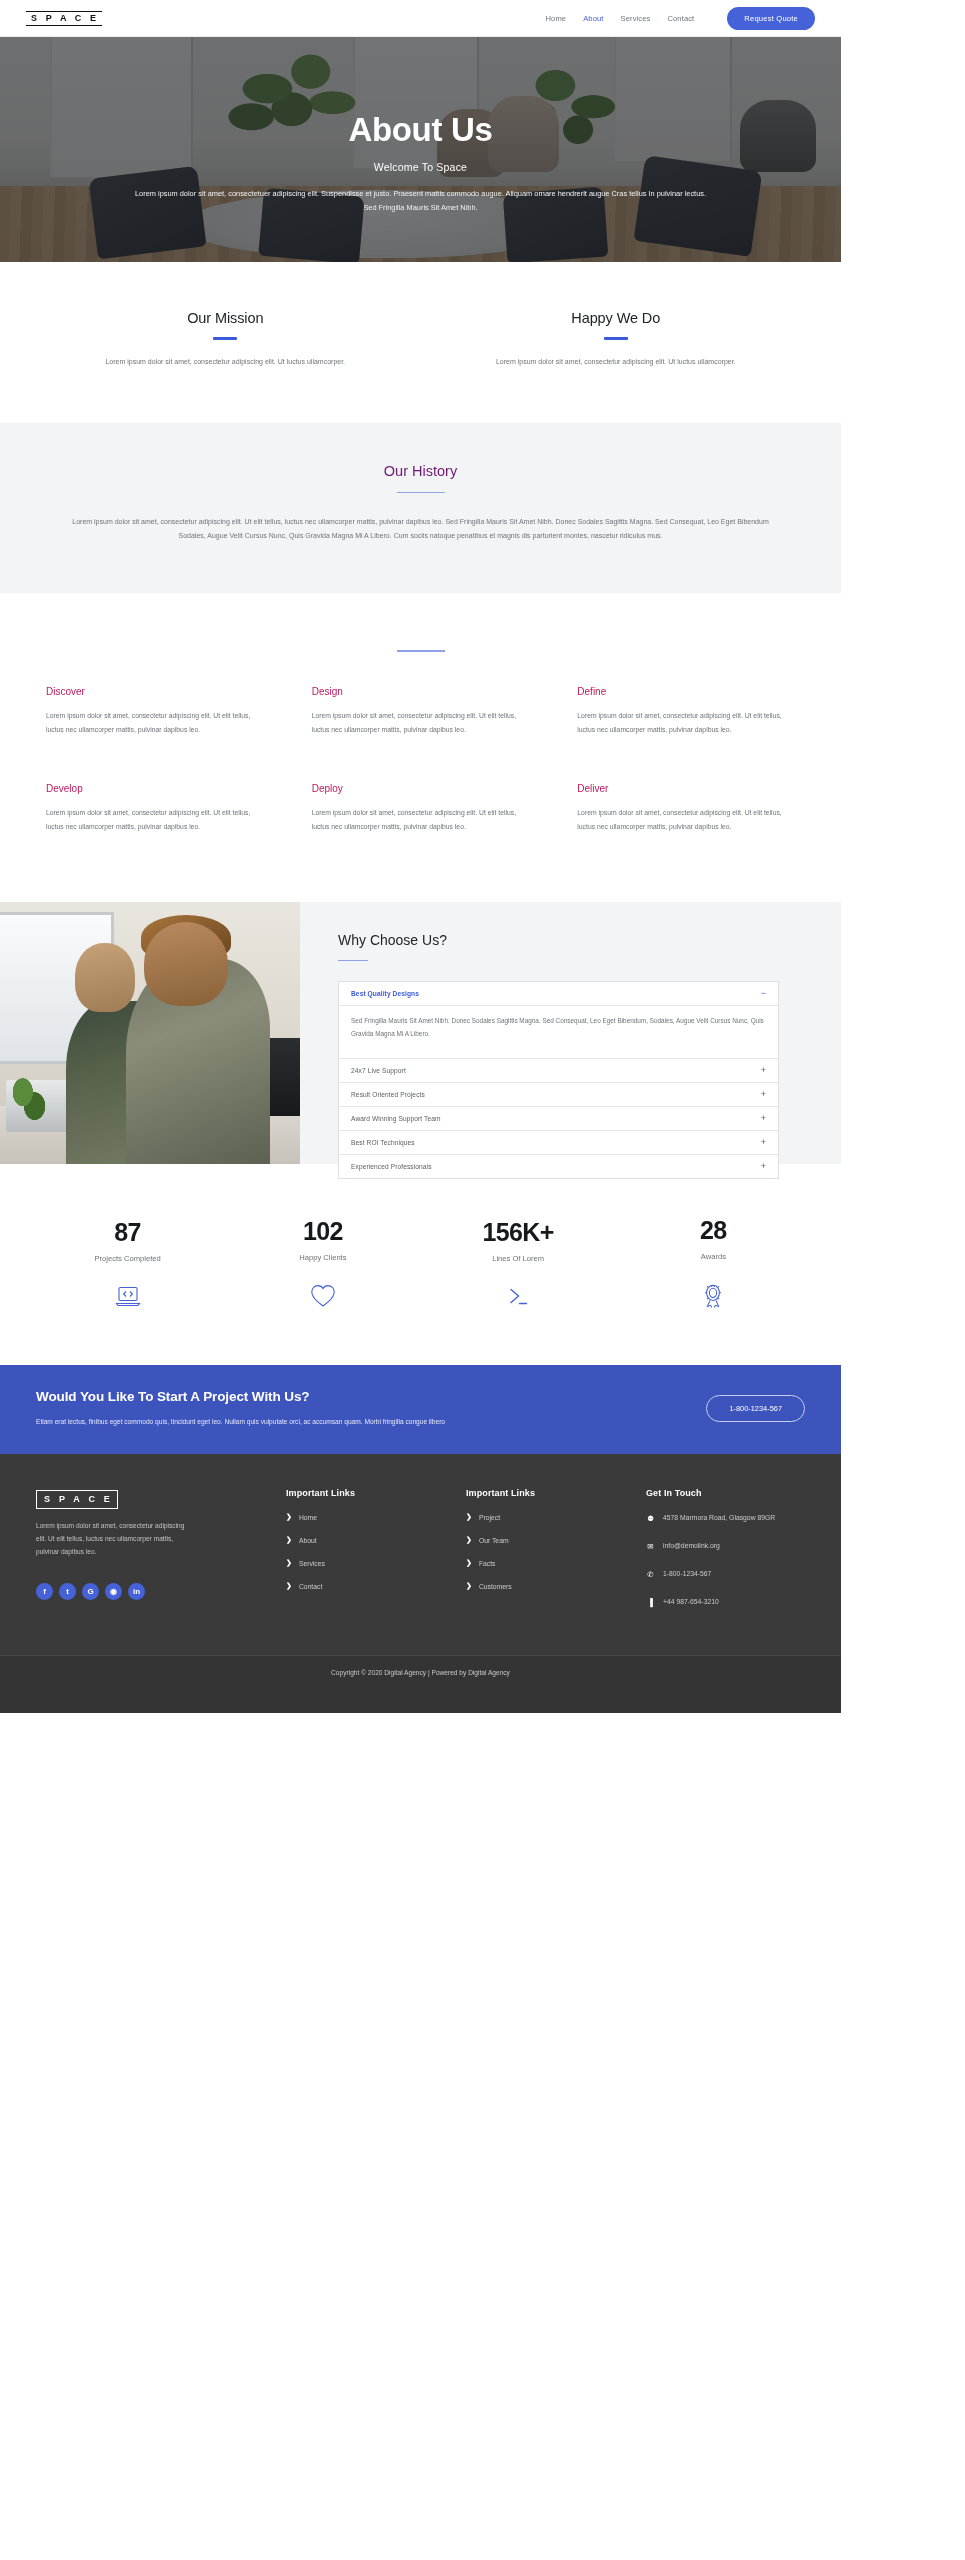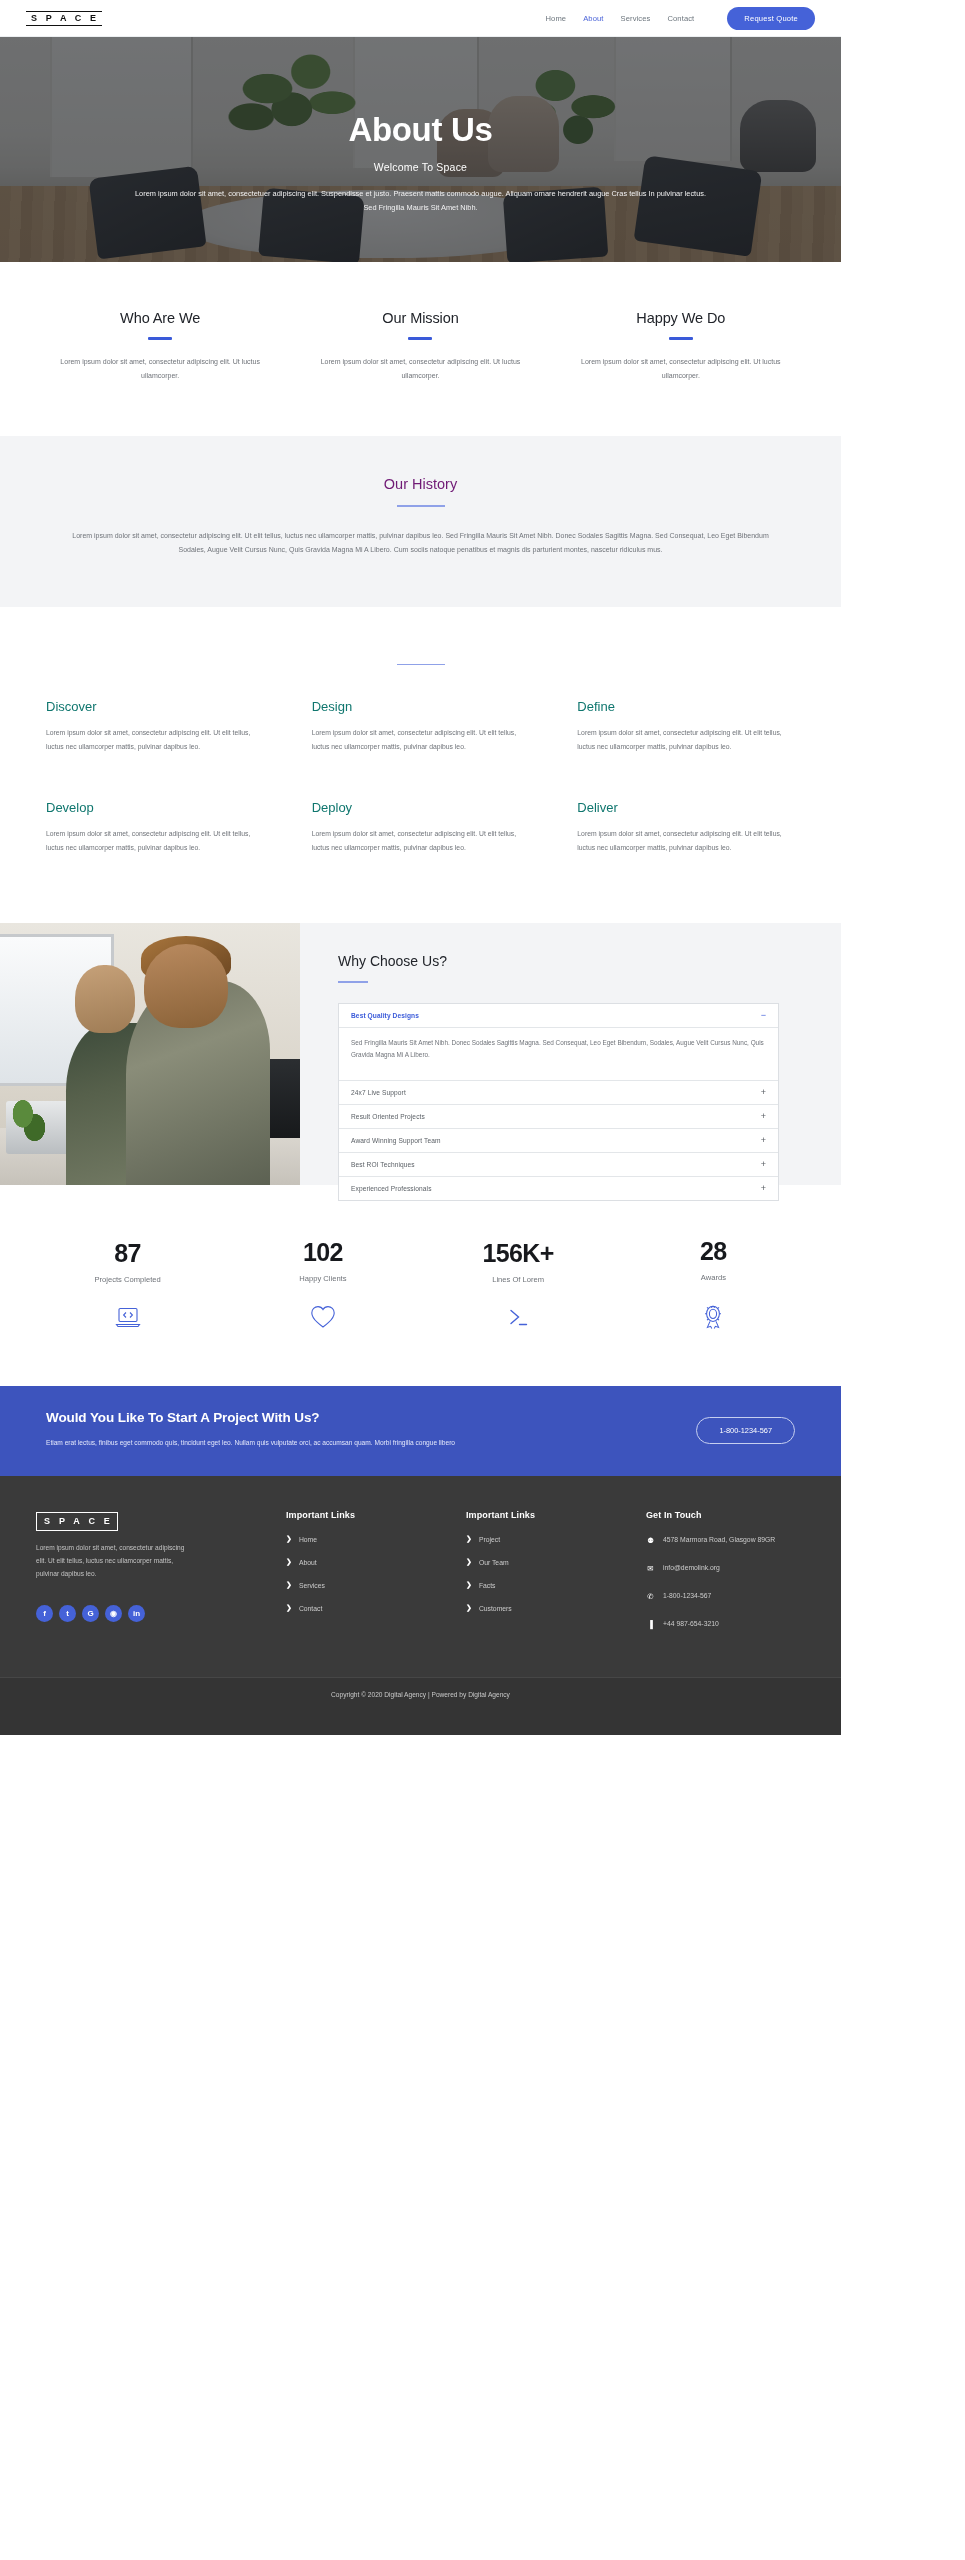--- a/index.html
+++ b/index.html
@@ -175,21 +175,21 @@
   .process { background:#fff; padding:44px 30px 22px; text-align:center; }
   .process-title { font-size:14.5px; font-weight:400; color:#21242a; }
   .process-rule { width:48px; height:1.6px; background:#8fa1e8; margin:13px auto 0; }
   .process-grid {
     display:grid;
     grid-template-columns:repeat(3,1fr);
     gap:46px 48px;
     text-align:left;
     padding:34px 16px 46px;
   }
-  .p-item-title { font-size:13px; font-weight:400; color:#0f766e; margin-bottom:12px; }
+  .p-item-title { font-size:10px; font-weight:400; color:#be185d; margin-bottom:12px; }
   .p-item-text { font-size:6.8px; line-height:2.05; color:#6f7379; }
 
   
   .why { display:flex; background:#f3f4f6; height:262px; }
   .why-photo { width:300px; position:relative; overflow:hidden; background:#cfd3d6; }
   .why-photo .bgwall { position:absolute; inset:0; background:linear-gradient(180deg,#e9e6df 0%,#dcd7cd 55%,#cbc6bb 100%); }
   .why-photo .window {
     position:absolute; left:-4%; top:4%; width:42%; height:58%;
     background:linear-gradient(180deg,#fafbfc,#dfe4e8);
     border:3px solid #c6c9cc;
@@ -241,21 +241,21 @@
   .stat { flex:1; text-align:center; }
   .stat-num { font-size:25px; font-weight:700; color:#17191d; letter-spacing:-.6px; }
   .stat-label { font-size:7.6px; color:#6f7379; margin-top:7px; }
   .stat-icon { margin-top:22px; display:flex; justify-content:center; }
   .stat-icon svg { display:block; }
 
   
   .cta {
     background:#3d54bd;
     color:#fff;
-    padding:24px 46px 26px;
+    padding:24px 36px 26px;
     display:flex;
     align-items:center;
   }
   .cta-left { flex:1; padding-right:30px; }
   .cta-title { font-size:13.5px; font-weight:700; margin-bottom:12px; letter-spacing:-.1px; }
   .cta-text { font-size:6.6px; line-height:1.95; color:#e3e7fb; max-width:560px; }
   .cta-btn {
     border:1px solid #c6cff0;
     background:transparent;
     color:#fff;
@@ -347,25 +347,20 @@
     <div class="hero-overlay"></div>
     <div class="hero-content">
       <div class="hero-title">About Us</div>
       <div class="hero-sub">Welcome To Space</div>
       <div class="hero-desc">Lorem ipsum dolor sit amet, consectetuer adipiscing elit. Suspendisse et justo. Praesent mattis commodo augue. Aliquam ornare hendrerit augue Cras tellus In pulvinar lectus. Sed Fringilla Mauris Sit Amet Nibh.</div>
     </div>
   </div>
 
   <div class="three-col">
     <div class="tc-item">
-      <div class="tc-title">Who Are We</div>
-      <div class="tc-rule"></div>
-      <div class="tc-text">Lorem ipsum dolor sit amet, consectetur adipiscing elit. Ut  luctus ullamcorper.</div>
-    </div>
-    <div class="tc-item">
       <div class="tc-title">Our Mission</div>
       <div class="tc-rule"></div>
       <div class="tc-text">Lorem ipsum dolor sit amet, consectetur adipiscing elit. Ut  luctus ullamcorper.</div>
     </div>
     <div class="tc-item">
       <div class="tc-title">Happy We Do</div>
       <div class="tc-rule"></div>
       <div class="tc-text">Lorem ipsum dolor sit amet, consectetur adipiscing elit. Ut  luctus ullamcorper.</div>
     </div>
   </div>

